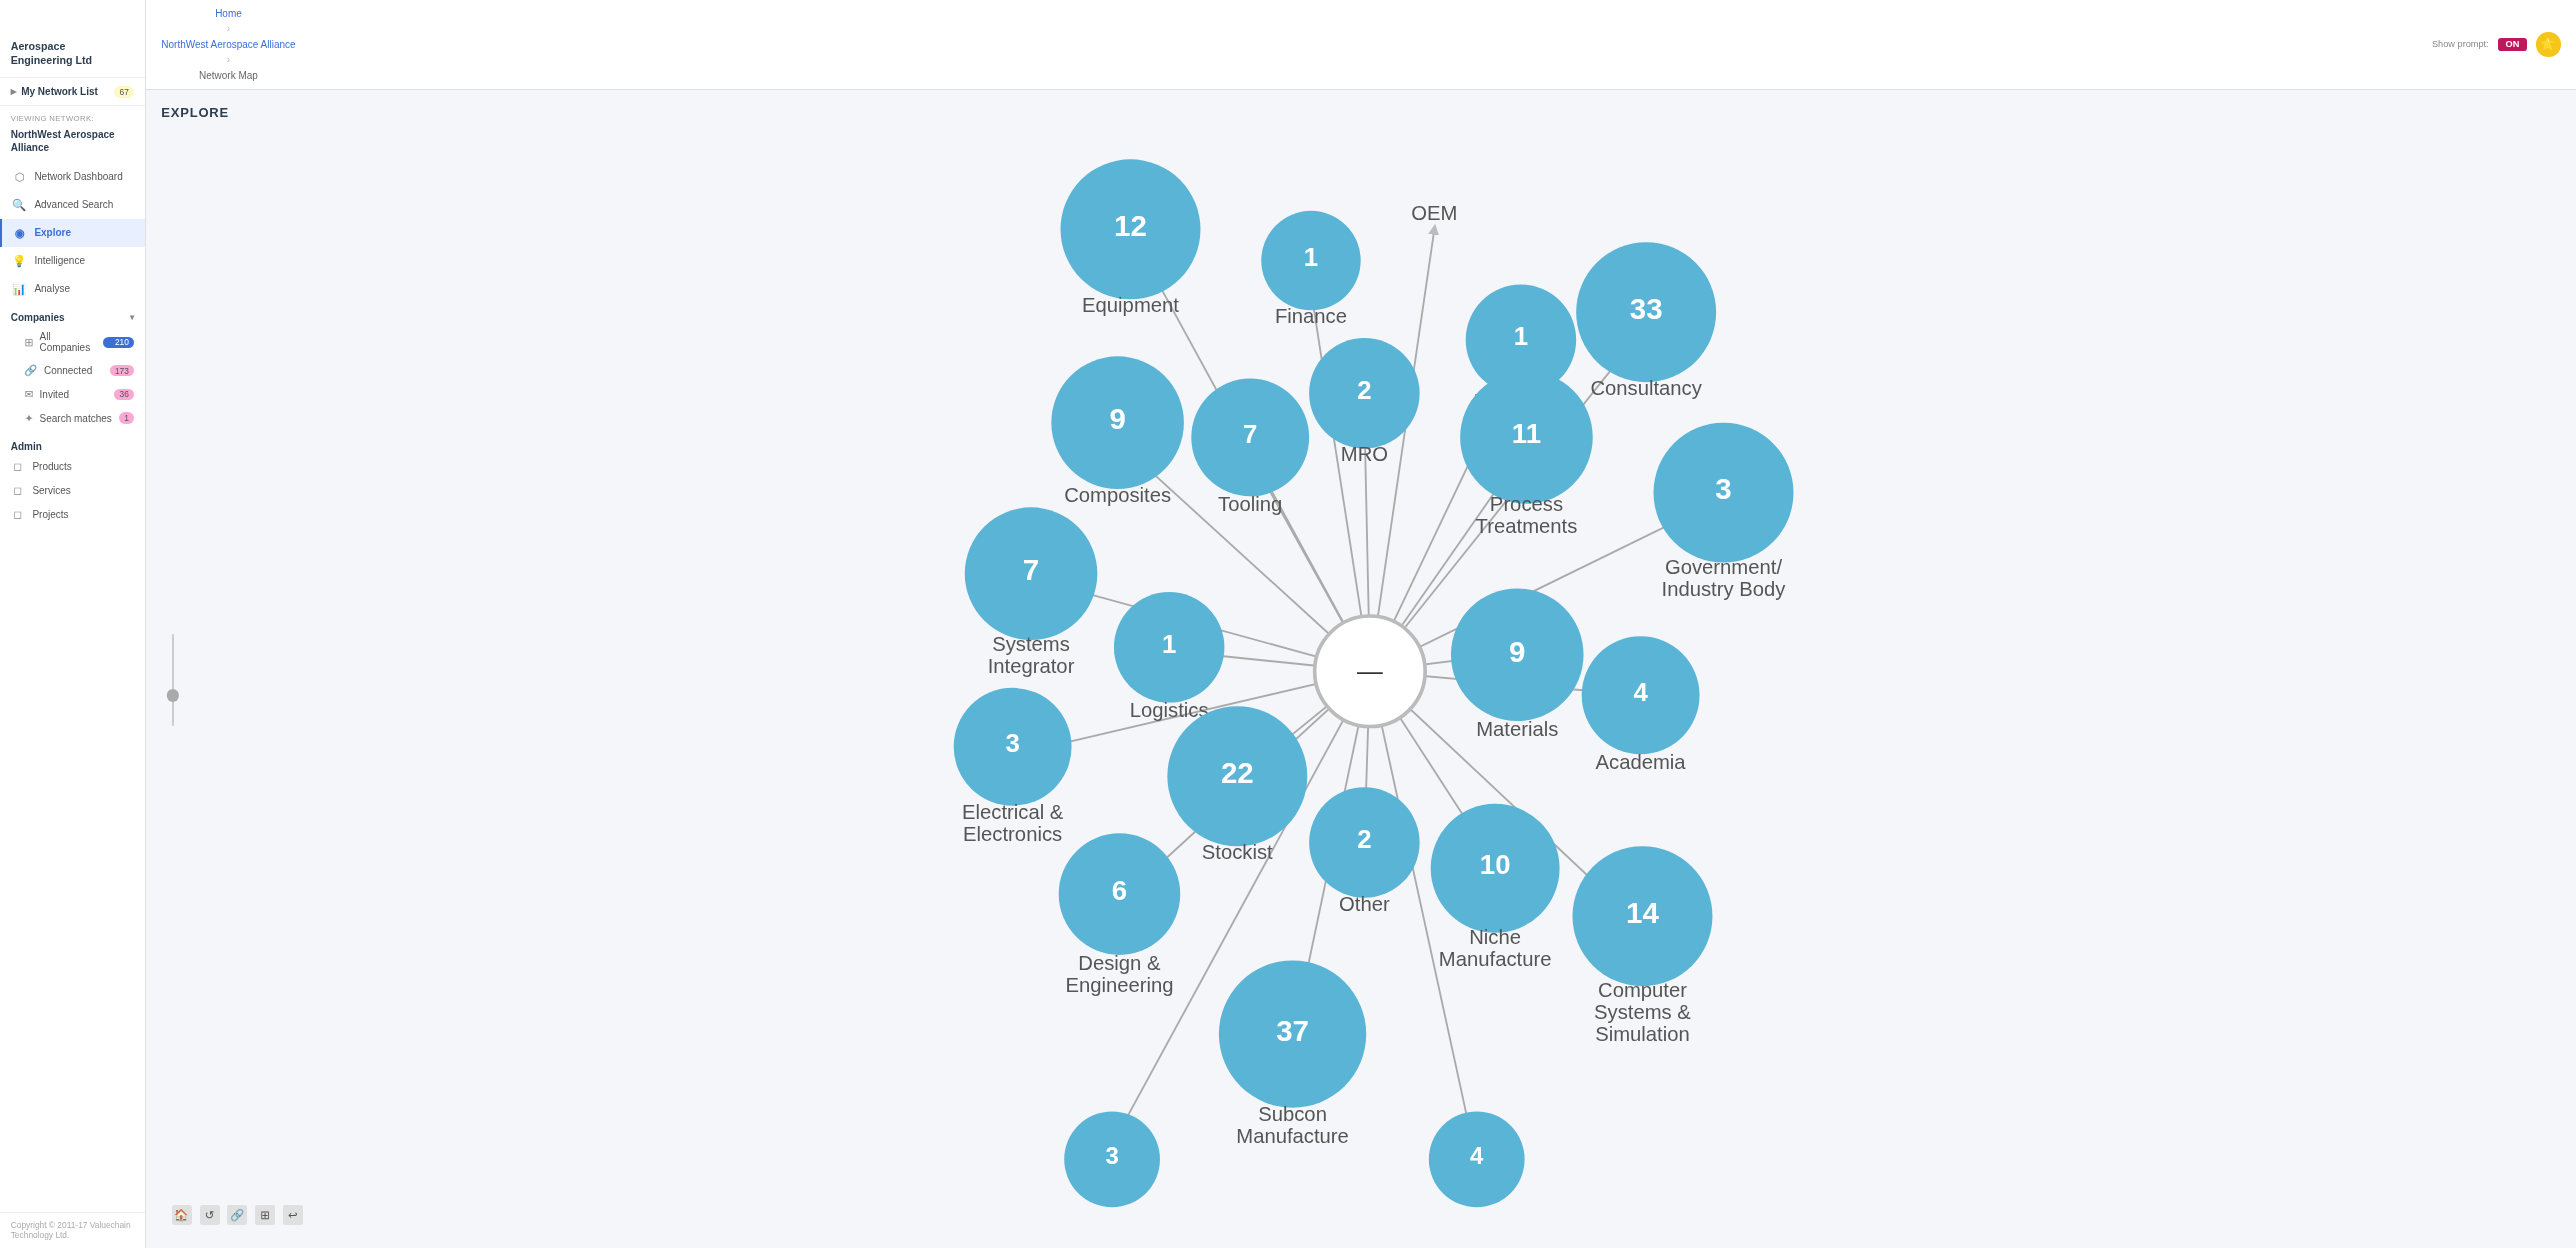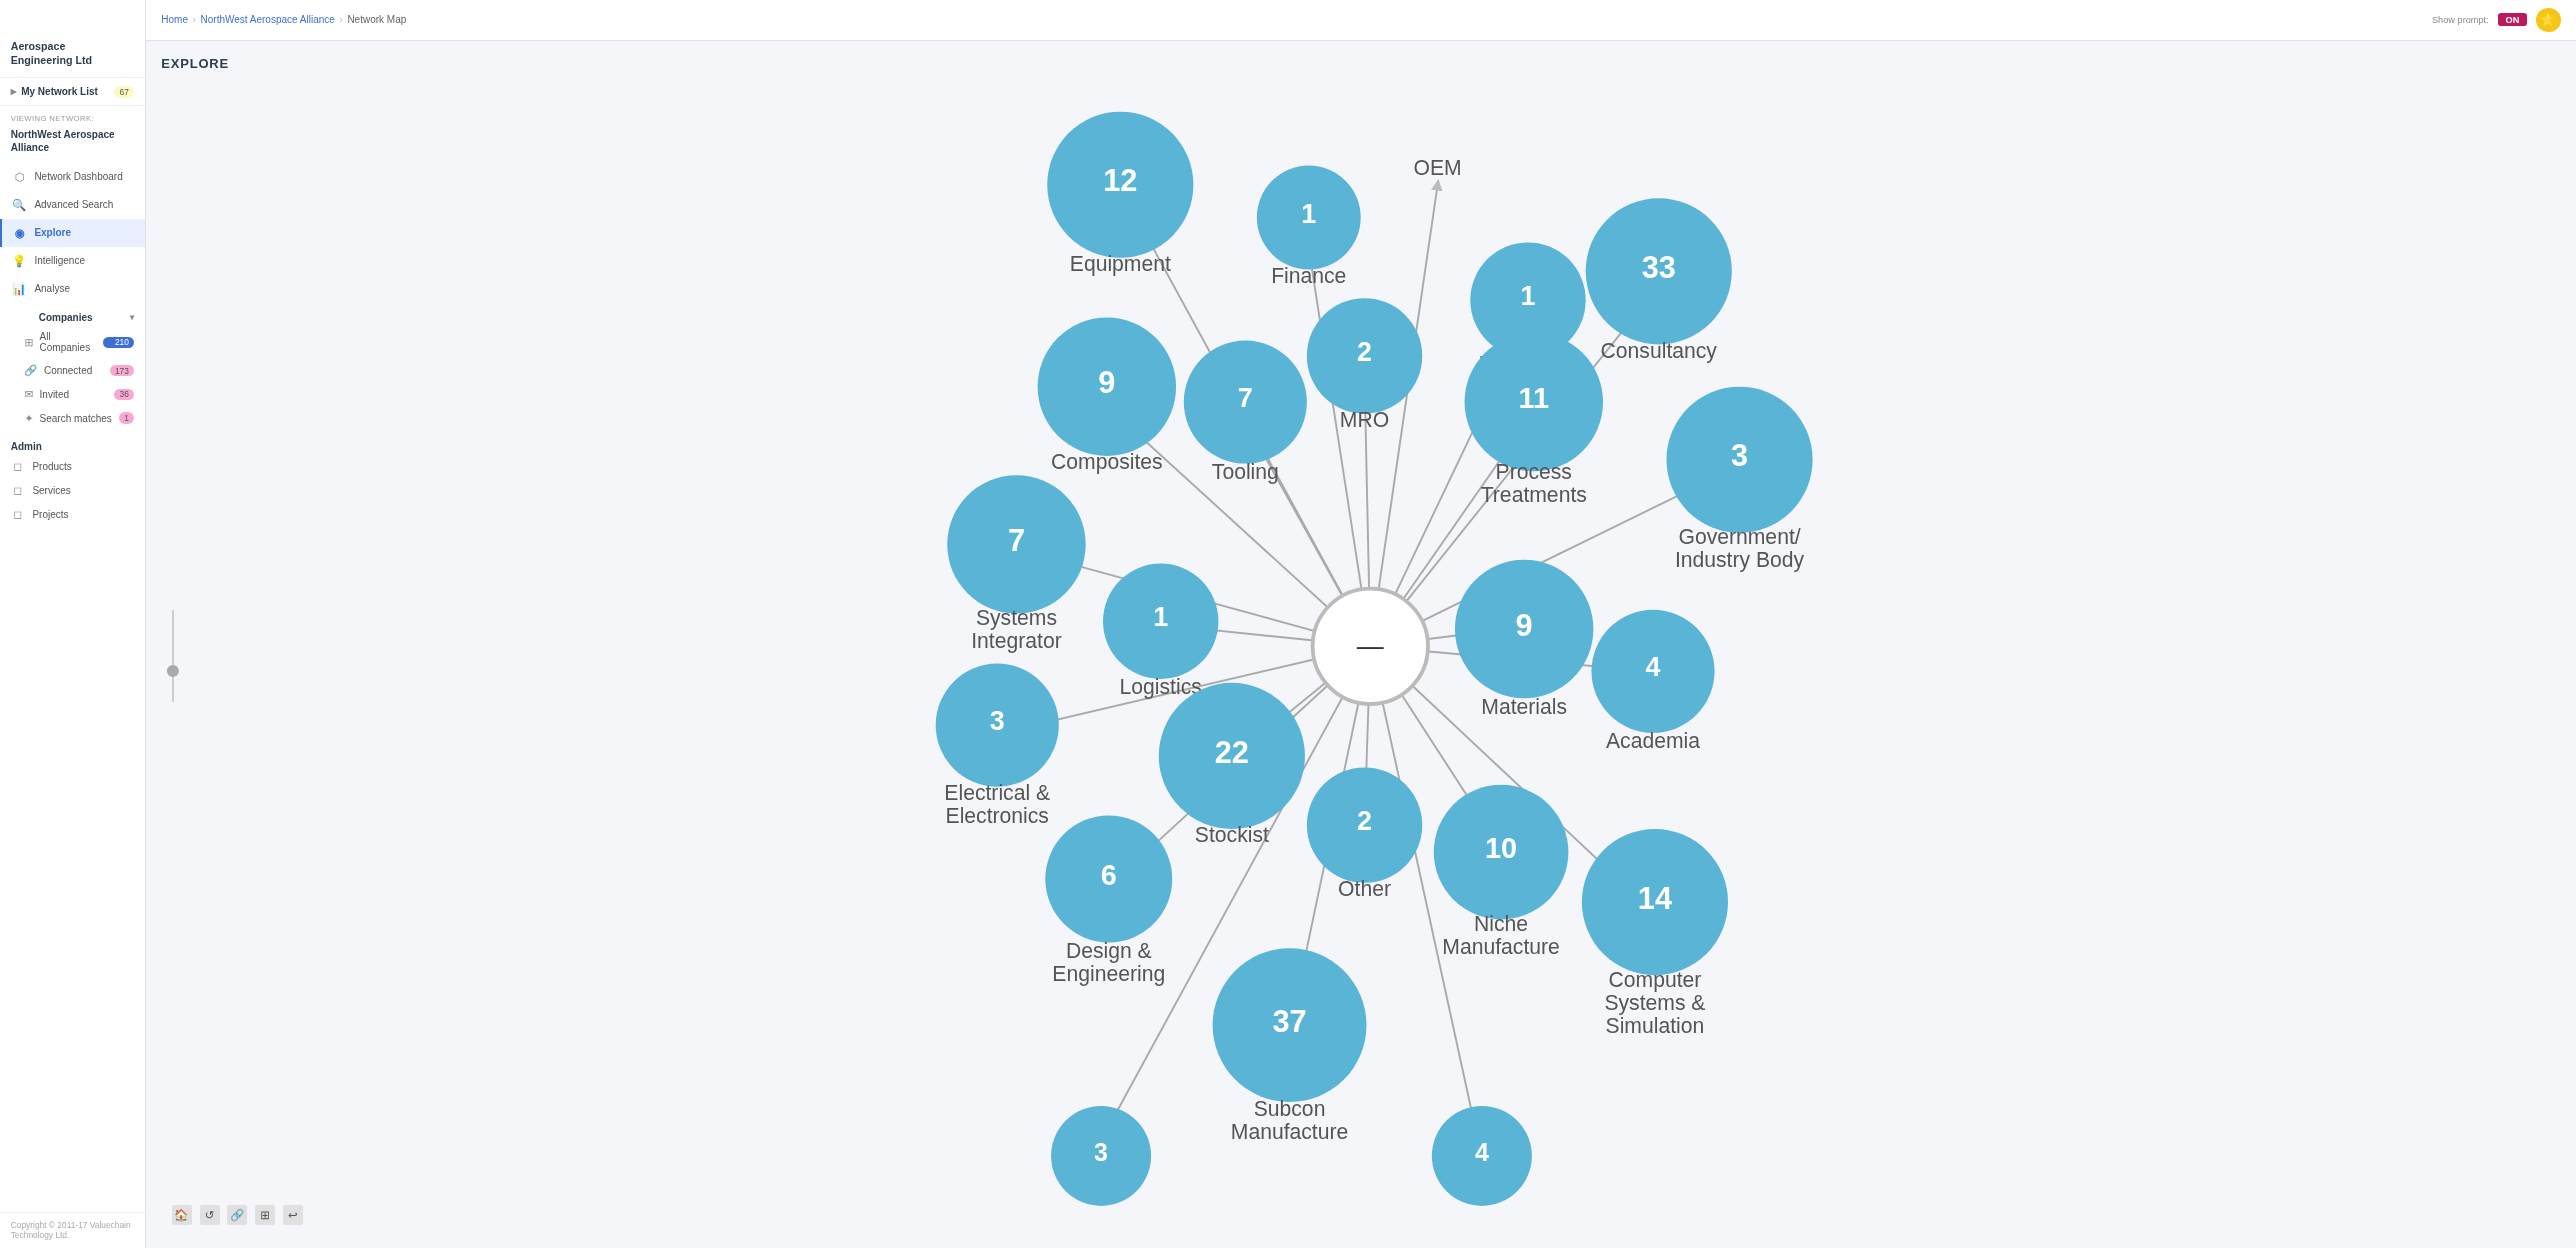--- a/index.html
+++ b/index.html
@@ -86,21 +86,20 @@
 
     .section-header {
       display: flex;
       align-items: center;
       justify-content: space-between;
       padding: 9.2px 10.7px 3.1px;
       font-size: 10px;
       font-weight: 600;
       color: #2c3e50;
       cursor: pointer;
-      margin-left: 28px;
     }
     .section-header .chevron { color: #888; font-size: 8.4px; }
 
     .sub-item {
       display: flex;
       align-items: center;
       justify-content: space-between;
       padding: 5.4px 10.7px 5.4px 24.5px;
       cursor: pointer;
       color: #555;
@@ -161,20 +160,21 @@
       background: #fff;
       border-bottom: 0.8px solid #e0e0e0;
       min-height: 34px;
     }
     .breadcrumb {
       display: flex;
       align-items: center;
       gap: 4.6px;
       font-size: 10px;
       color: #666;
+      flex-direction: column;
     }
     .breadcrumb a { color: #3b6fd4; text-decoration: none; }
     .breadcrumb .sep { color: #bbb; }
     .topbar-right {
       display: flex;
       align-items: center;
       gap: 9.2px;
     }
     .show-prompt-label { font-size: 9.2px; color: #888; }
     .toggle-on {

